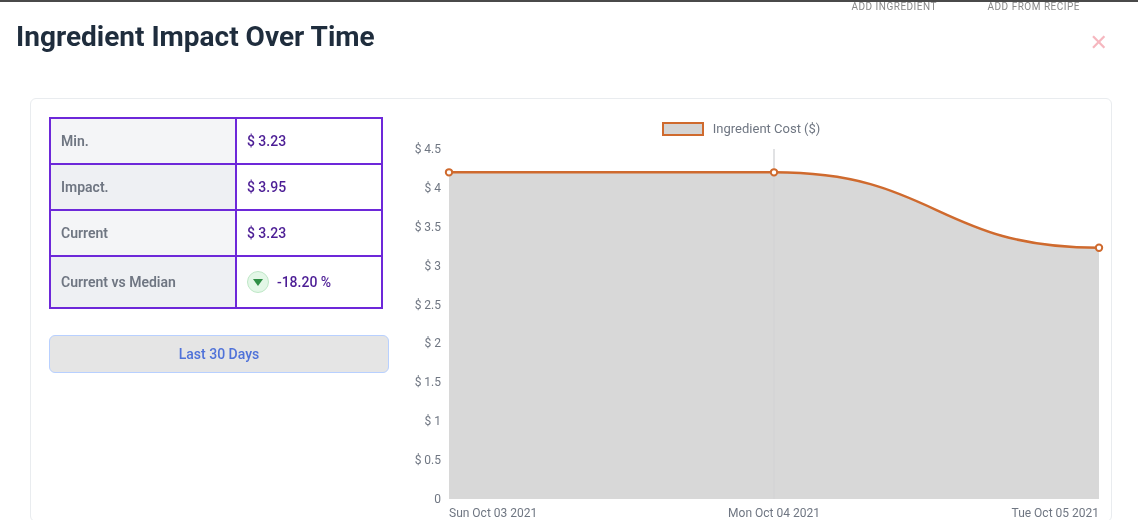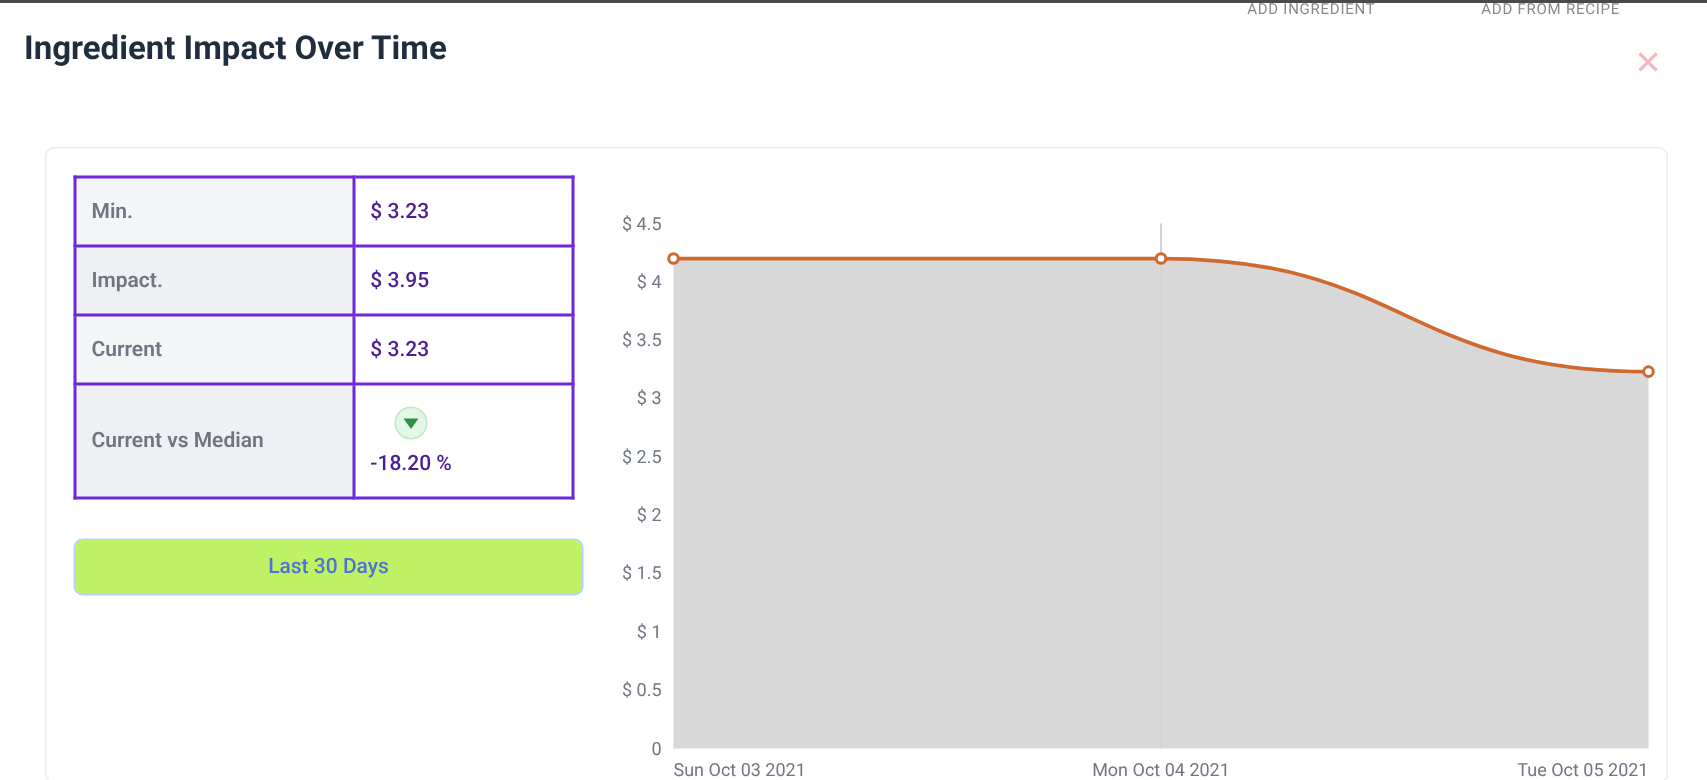--- a/index.html
+++ b/index.html
@@ -18,21 +18,21 @@
     position: absolute;
     top: 30px; right: 30px;
     font-size: 22px; line-height: 1;
     color: #f6b7bf;
     cursor: pointer;
     font-weight: 300;
   }
   .title {
     position: absolute;
     top: 18px; left: 16px;
-    font-size: 22px; font-weight: 700;
+    font-size: 28px; font-weight: 700;
     color: #1f2d3d;
   }
   .card {
     position: absolute;
     top: 96px; left: 30px;
     width: 1082px; height: 424px;
     border: 1px solid #e9ecef;
     border-radius: 6px;
     overflow: hidden;
   }
@@ -49,36 +49,36 @@
   table.highlights td {
     border: 2px solid #6d28d9;
     padding: 14px 10px;
   }
   table.highlights tr td:first-child {
     color: #6f7682; font-weight: 600; background: #f4f5f7;
     width: 56%;
   }
   table.highlights tr:nth-child(even) td:first-child { background: #eef0f3; }
   table.highlights tr td:last-child { color: #4c1d95; font-weight: 500; }
-  .delta-cell { display: inline-flex; align-items: center; gap: 8px; flex-direction: column; }
+  .delta-cell { display: inline-flex; align-items: center; gap: 8px; }
   .delta-icon {
     width: 22px; height: 22px; border-radius: 50%;
     background: #e3f7e7; border: 1px solid #bfe8c7;
     display: inline-flex; align-items: center; justify-content: center;
   }
   .delta-icon svg { display: block; }
   .btn-row { display: flex; gap: 28px; margin-top: 26px; }
   .btn {
     flex: 1; text-align: center;
     padding: 10px 0;
     border: 1px solid #b8d0ff;
     border-radius: 6px;
     color: #4f72d9; font-size: 14px; font-weight: 500;
     cursor: pointer;
-    background: #bef264;
+    background: #e5e5e5;
   }
   .chart-col { flex: 1; position: relative; }
   .chart-area { position: absolute; inset: 0; }
   .legend {
     position: absolute; top: 4px; left: 0; right: 0; text-align: center;
     font-size: 13px; color: #6f7682;
   }
   .legend-swatch {
     display: inline-block; width: 42px; height: 14px;
     background: #d4d4d4; border: 2px solid #cf6a2e; vertical-align: -3px;
@@ -89,21 +89,21 @@
   
   .bg-frag {
     position: absolute; top: -1px; font-size: 10px; color: #888;
     letter-spacing: .5px;
   }
 </style>
 </head>
 <body>
 
 <div class="page">
-  <span class="bg-frag" style="right:221px">ADD INGREDIENT</span>
+  <span class="bg-frag" style="right:201px">ADD INGREDIENT</span>
   <span class="bg-frag" style="right:58px">ADD FROM RECIPE</span>
 
   <div class="title">Ingredient Impact Over Time</div>
   <div class="close-btn">✕</div>
 
   <div class="card">
     <div class="card-inner">
 
       <div class="left-col">
 
@@ -137,20 +137,24 @@
         </tbody>
           </table>
 
         <div class="btn-row">
           <div class="btn">Last 30 Days</div>
         </div>
       </div>
 
       <div class="chart-col">
         <div class="chart-area">
+          <div class="legend">
+            <span class="legend-swatch"></span>
+            <span>Ingredient Cost ($)</span>
+          </div>
           <svg class="plot" id="plot" width="720" height="390">
               <text x="52" y="364" text-anchor="end">0</text>
               <text x="52" y="325.1111111111111" text-anchor="end">$ 0.5</text>
               <text x="52" y="286.22222222222223" text-anchor="end">$ 1</text>
               <text x="52" y="247.33333333333334" text-anchor="end">$ 1.5</text>
               <text x="52" y="208.44444444444446" text-anchor="end">$ 2</text>
               <text x="52" y="169.55555555555554" text-anchor="end">$ 2.5</text>
               <text x="52" y="130.66666666666669" text-anchor="end">$ 3</text>
               <text x="52" y="91.77777777777777" text-anchor="end">$ 3.5</text>
               <text x="52" y="52.888888888888914" text-anchor="end">$ 4</text>

